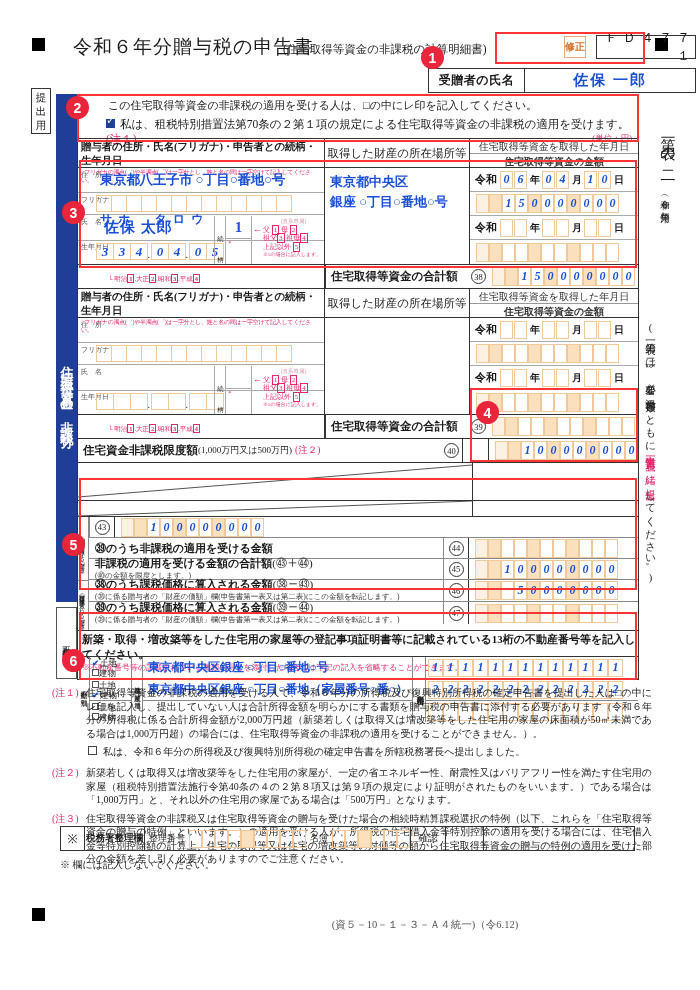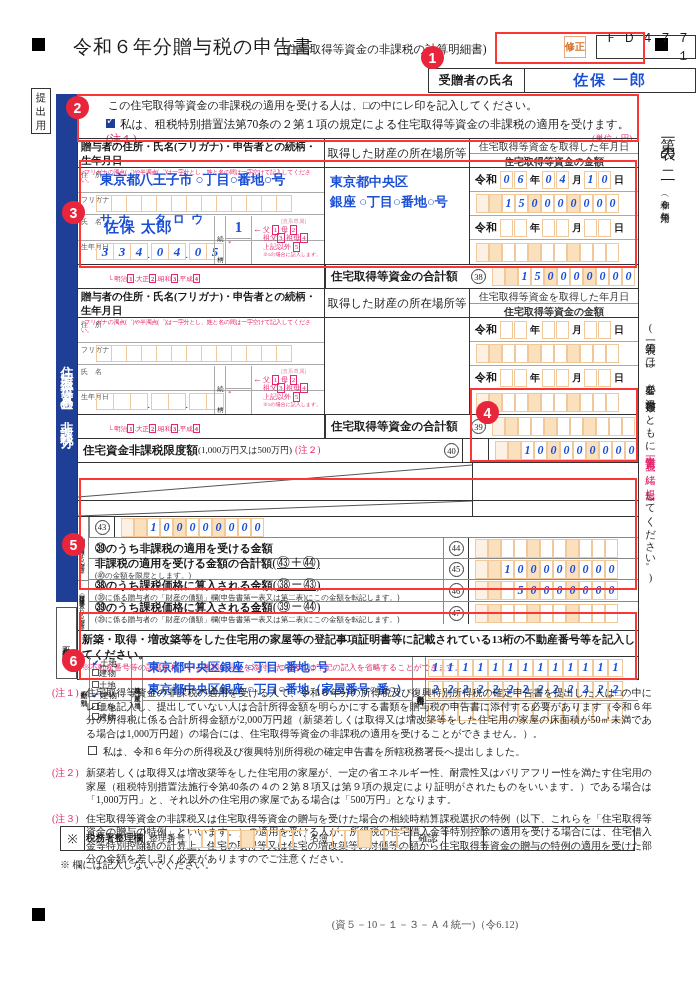--- a/index.html
+++ b/index.html
@@ -230,21 +230,21 @@
 
   
   .blk { position:absolute; left:0; width:100%; border-top:1.3px solid #333; }
   .blkrow { height:21px; display:flex; align-items:center; border-bottom:1px solid #888; }
   .blkrow.last { border-bottom:none; }
   .bl-v1 { width:11px; height:100%; border-right:1px solid #888; font-size:5.5px;
            writing-mode:vertical-rl; text-orientation:upright;
            display:flex; align-items:center; justify-content:center; letter-spacing:-.5px;}
   .bl-txt { flex:1; padding-left:6px; font-size:11px; font-weight:bold; line-height:11px; }
   .bl-txt .sm { font-size:7.5px; font-weight:normal; color:#333; }
-  .bl-txt .nn { font-size:13px; font-weight:normal;text-decoration:underline; }
+  .bl-txt .nn { font-size:11px; font-weight:normal; }
   .bl-num { width:26px; display:flex; align-items:center; justify-content:center;
             border-left:1px solid #888; border-right:1.1px solid #333; height:100%;}
   .bl-amt { width:169px; display:flex; align-items:center; height:100%; }
 
   
   .re-head { position:absolute; left:0; width:100%; height:26px; border-top:1.3px solid #333;
              padding-left:4px; }
   .re-head .l1 { font-size:11px; font-weight:bold; padding-top:1px;}
   .re-head .l2 { font-size:8px; color:#e5276e; }
   .re-body { position:absolute; left:0; width:100%; border-top:1px solid #333; display:flex;}

